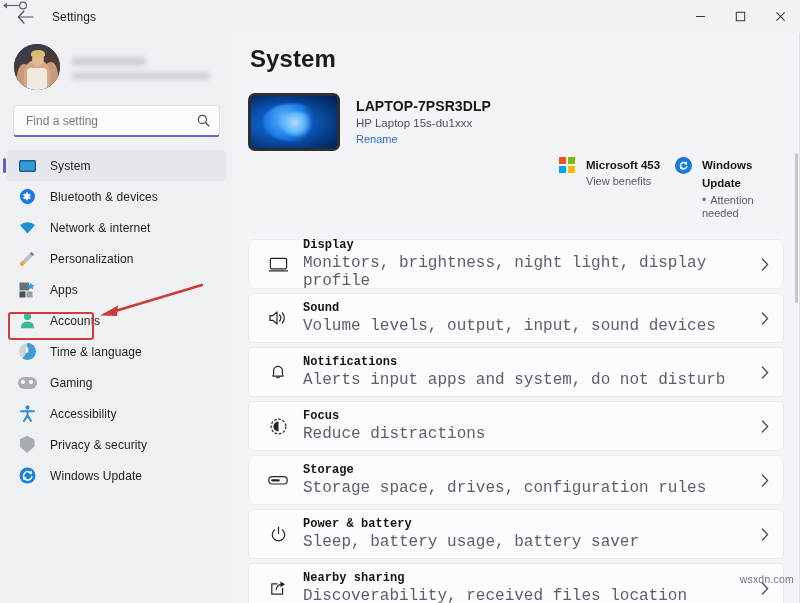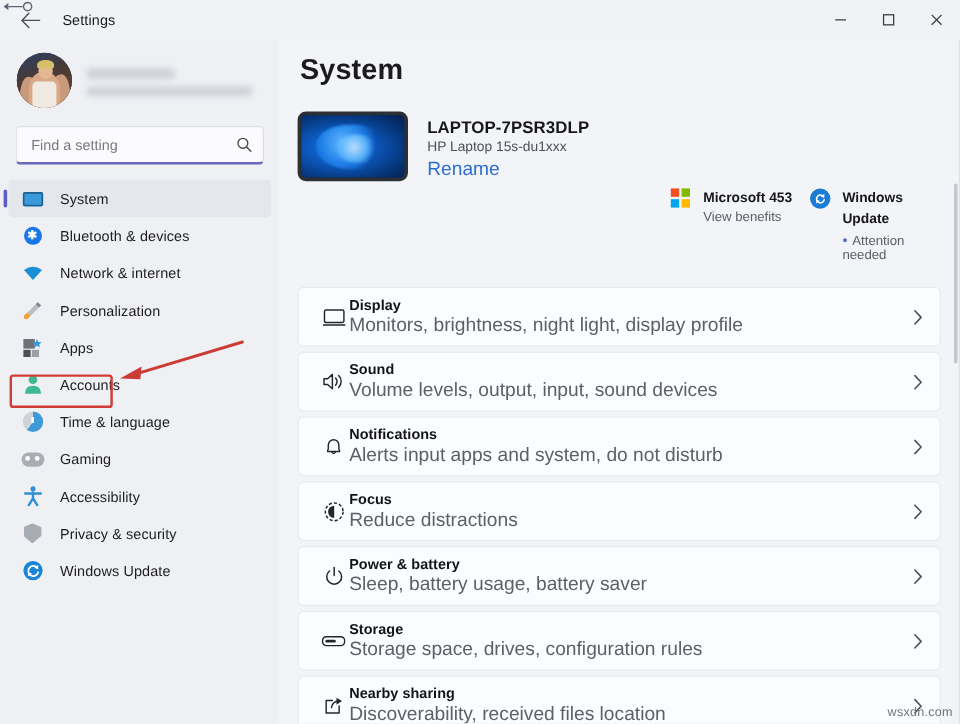--- a/index.html
+++ b/index.html
@@ -251,21 +251,21 @@
   }
   .bloom::after {
     content:""; position:absolute; left:32%; top:30%; width:42%; height:46%;
     border-radius:50% 50% 44% 56%;
     background: radial-gradient(circle at 45% 45%, #cfe9ff 0%, #6cc0ff 40%, transparent 70%);
     opacity:.85; filter: blur(1px);
   }
   .device-info { margin-left: 16px; padding-top: 5px; }
   .device-name { font-size: 14px; font-weight: 700; color: #171719; letter-spacing: .1px; }
   .device-model { font-size: 11.5px; color: #4d5158; margin-top: 3px; }
-  .device-rename { font-size: 16px; color: #2d6fcb; margin-top: 4px; }
+  .device-rename { font-size: 11px; color: #2d6fcb; margin-top: 4px; }
 
   .status-cards {
     margin-left: auto;
     display: grid;
     grid-template-columns: 116px 110px;
     grid-auto-rows: auto;
     column-gap: 0px;
     row-gap: 12px;
     padding-top: 4px;
     padding-right: 2px;
@@ -300,28 +300,28 @@
     height: 50px;
     display: flex;
     align-items: center;
     padding: 0 14px 0 16px;
   }
   .srow-ico {
     width: 26px; flex: 0 0 26px;
     display: flex; align-items: center; justify-content: center;
     color: #22252a;
   }
-  .srow-tx { margin-left: 0; flex: 1; }
+  .srow-tx { margin-left: 12px; flex: 1; font-family: Liberation Mono, monospace; }
   .srow-title { font-size: 12px; color: #121316; font-weight: 600; letter-spacing: .05px; }
   .srow-sub { font-size: 16px; color: #5c6169; margin-top: 2px; }
   .srow-chev { color: #4a4e55; display: flex; align-items: center; }
 
   .watermark {
     position: absolute;
-    right: 6px; bottom: 3px;
+    right: 6px; bottom: 18px;
     font-size: 10.5px;
     color: #707580;
     letter-spacing: .2px;
     z-index: 9;
   }
 
   
   .vscroll {
     position: absolute;
     right: 0; top: 0; bottom: 0;
@@ -649,46 +649,46 @@
           </span>
           <span class="srow-chev">
             <svg width="8" height="13" viewBox="0 0 8 13">
                 <path d="M1.4 1 L6.6 6.5 L1.4 12" fill="none" stroke="#4a4e55" stroke-width="1.3" stroke-linecap="round" stroke-linejoin="round"></path>
               </svg>
           </span>
         </div>
 
         <div class="srow">
           <span class="srow-ico">
-            <svg width="17" height="17" viewBox="0 0 17 17">
-              <path d="M4.6 3.8 A6.2 6.2 0 1 0 12.4 3.8" fill="none" stroke="#22252a" stroke-width="1.25" stroke-linecap="round"></path>
-              <path d="M8.5 1 V7.6" stroke="#22252a" stroke-width="1.25" stroke-linecap="round"></path>
+            <svg width="20" height="11" viewBox="0 0 20 11">
+              <rect x="0.8" y="1.6" width="18.4" height="7.4" rx="3.2" fill="none" stroke="#22252a" stroke-width="1.2"></rect>
+              <rect x="3.2" y="4.2" width="8.6" height="2.3" rx="1.1" fill="#22252a"></rect>
             </svg>
           </span>
           <span class="srow-tx">
-            <div class="srow-title">Power &amp; battery</div>
-            <div class="srow-sub">Sleep, battery usage, battery saver</div>
+            <div class="srow-title">Storage</div>
+            <div class="srow-sub">Storage space, drives, configuration rules</div>
           </span>
           <span class="srow-chev">
             <svg width="8" height="13" viewBox="0 0 8 13">
                 <path d="M1.4 1 L6.6 6.5 L1.4 12" fill="none" stroke="#4a4e55" stroke-width="1.3" stroke-linecap="round" stroke-linejoin="round"></path>
               </svg>
           </span>
         </div>
 
         <div class="srow">
           <span class="srow-ico">
-            <svg width="20" height="11" viewBox="0 0 20 11">
-              <rect x="0.8" y="1.6" width="18.4" height="7.4" rx="3.2" fill="none" stroke="#22252a" stroke-width="1.2"></rect>
-              <rect x="3.2" y="4.2" width="8.6" height="2.3" rx="1.1" fill="#22252a"></rect>
+            <svg width="17" height="17" viewBox="0 0 17 17">
+              <path d="M4.6 3.8 A6.2 6.2 0 1 0 12.4 3.8" fill="none" stroke="#22252a" stroke-width="1.25" stroke-linecap="round"></path>
+              <path d="M8.5 1 V7.6" stroke="#22252a" stroke-width="1.25" stroke-linecap="round"></path>
             </svg>
           </span>
           <span class="srow-tx">
-            <div class="srow-title">Storage</div>
-            <div class="srow-sub">Storage space, drives, configuration rules</div>
+            <div class="srow-title">Power &amp; battery</div>
+            <div class="srow-sub">Sleep, battery usage, battery saver</div>
           </span>
           <span class="srow-chev">
             <svg width="8" height="13" viewBox="0 0 8 13">
                 <path d="M1.4 1 L6.6 6.5 L1.4 12" fill="none" stroke="#4a4e55" stroke-width="1.3" stroke-linecap="round" stroke-linejoin="round"></path>
               </svg>
           </span>
         </div>
 
         <div class="srow">
           <span class="srow-ico">

